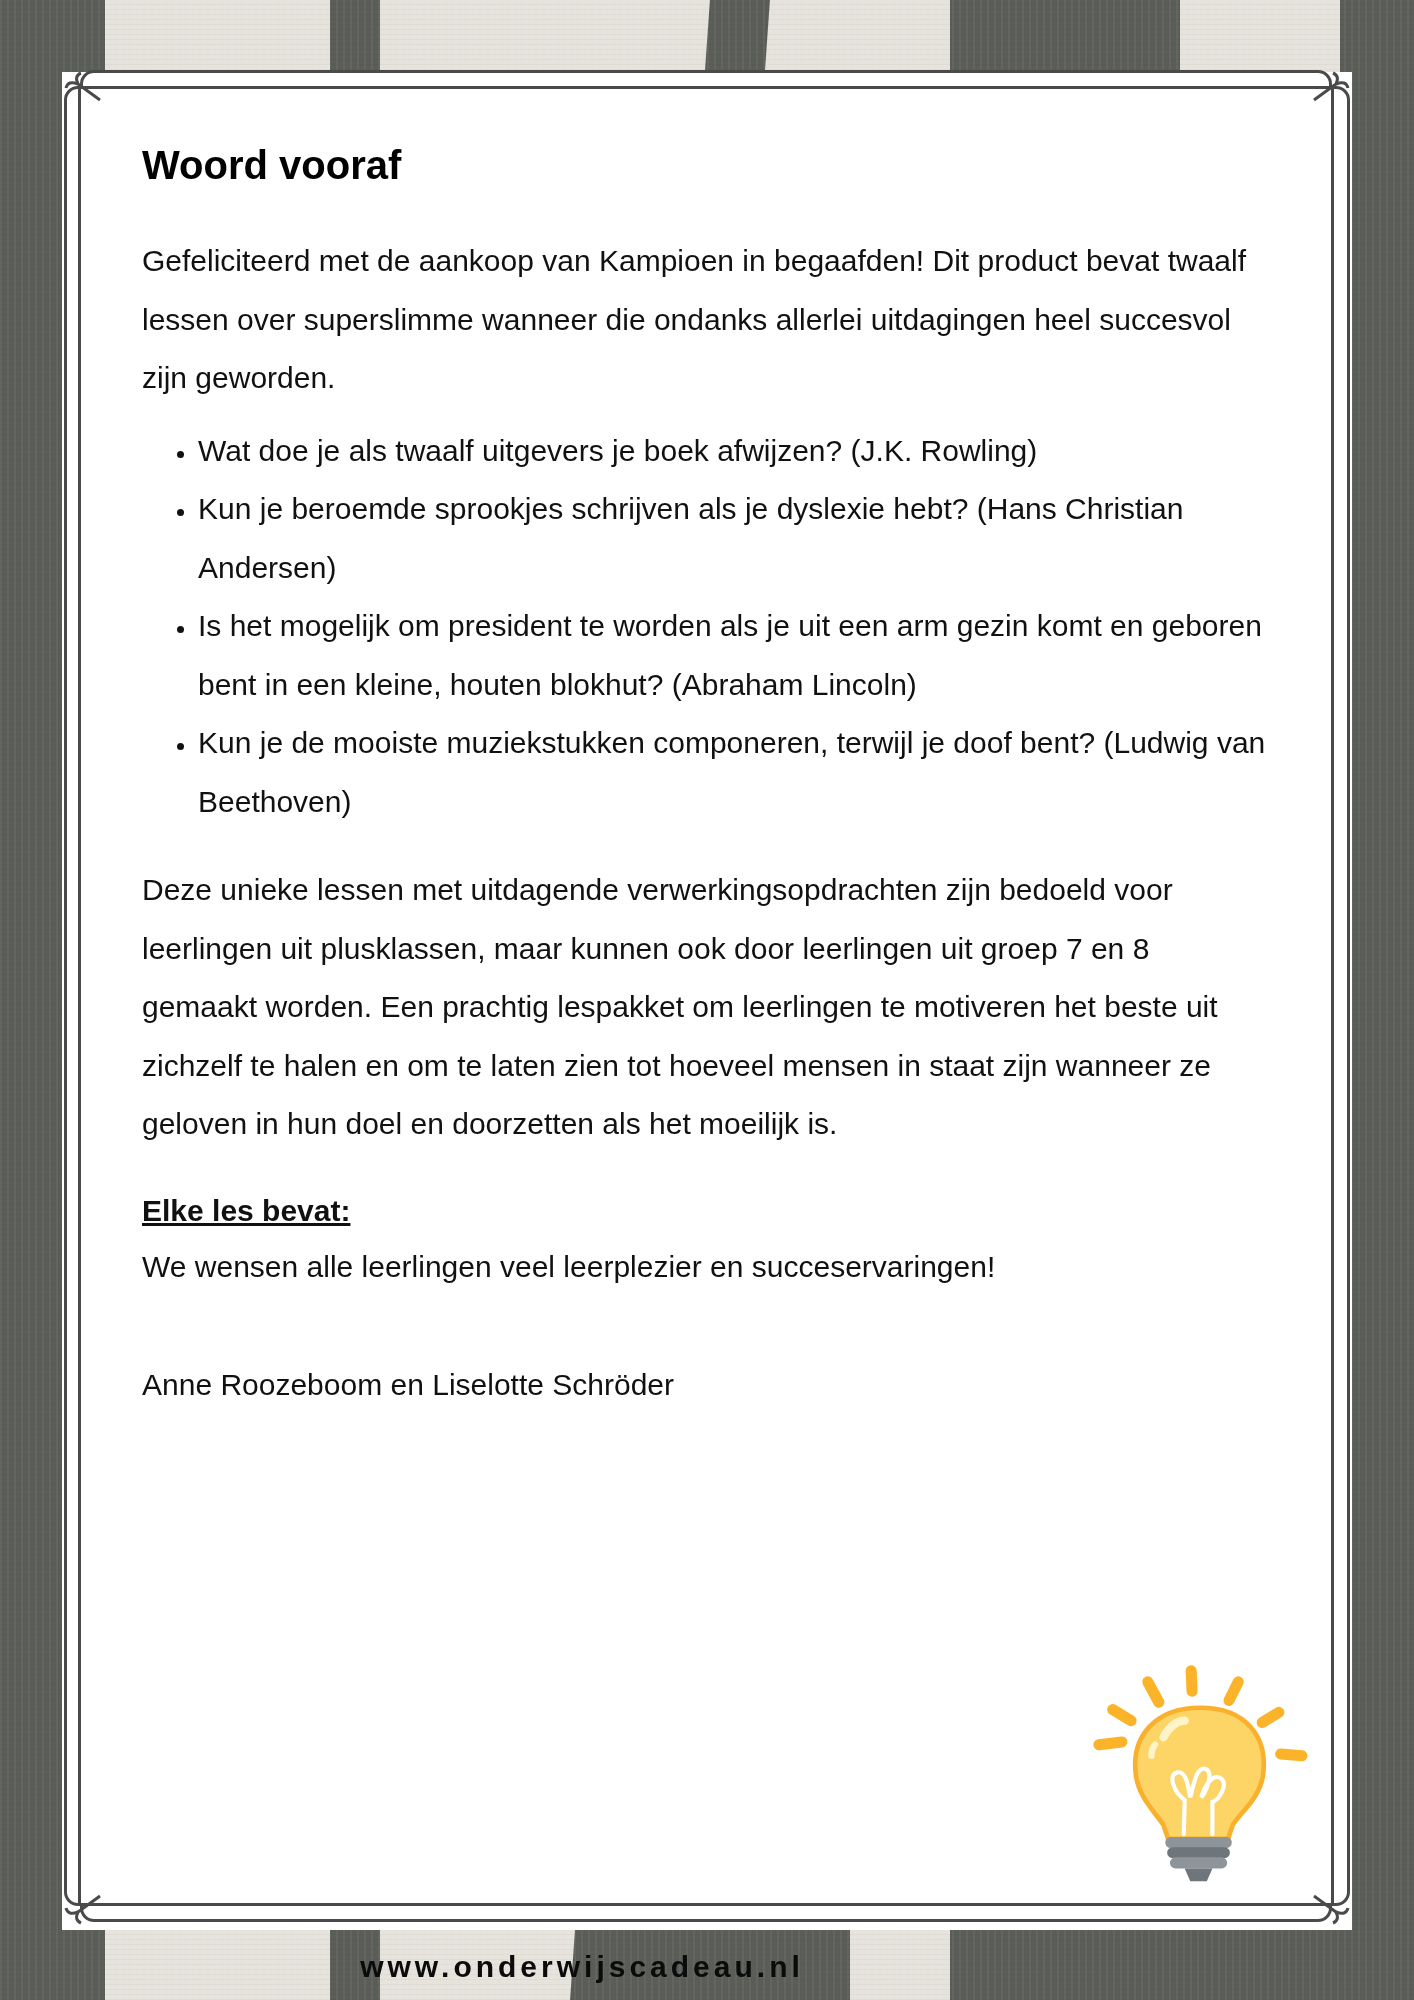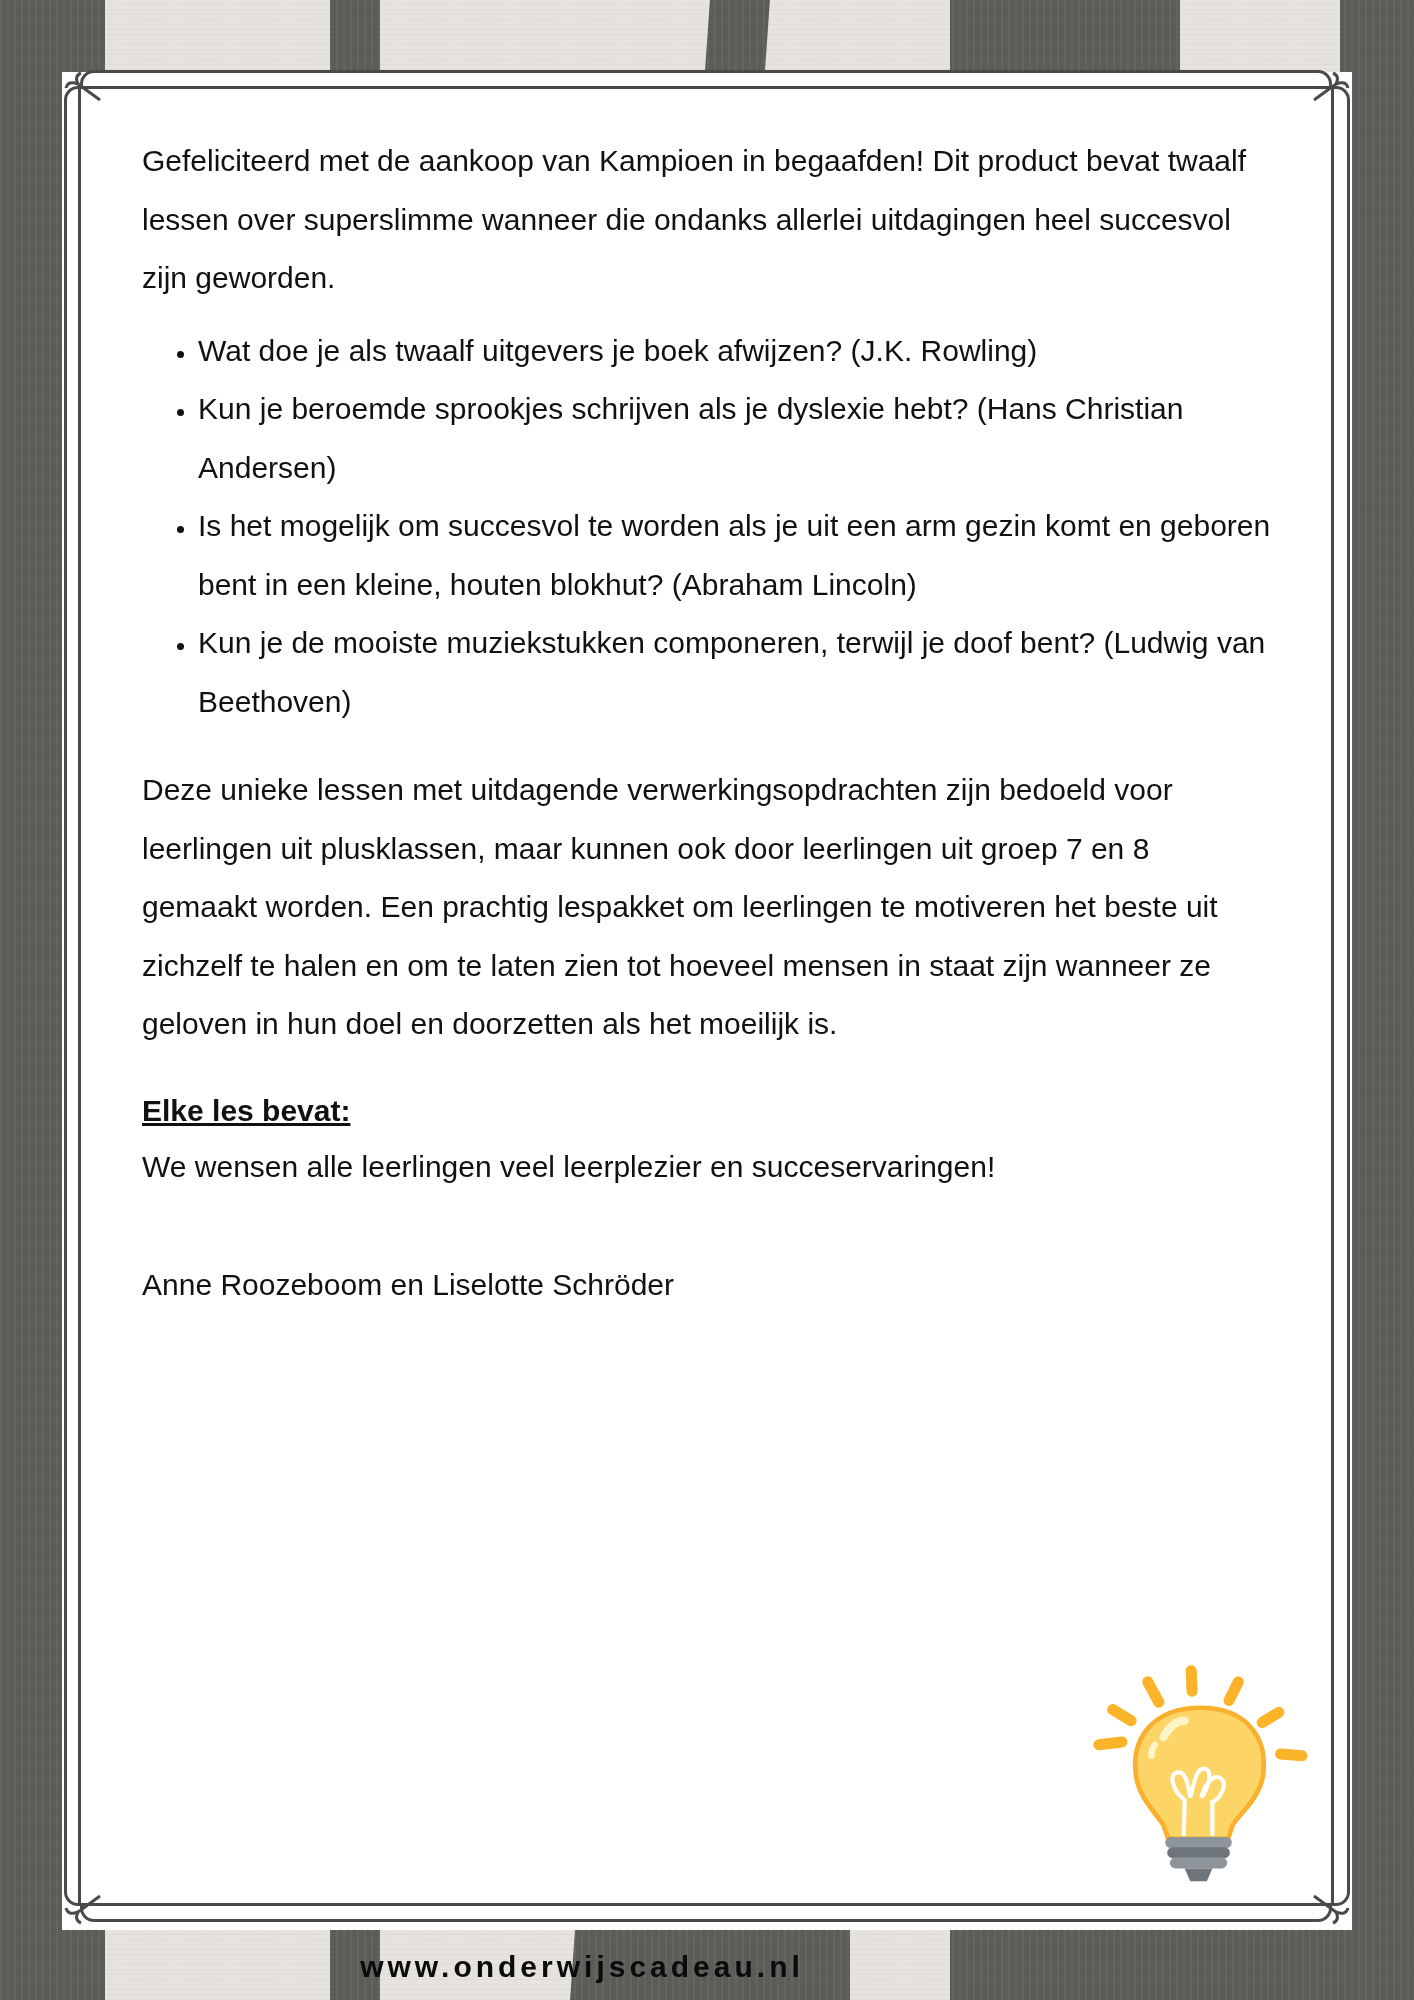--- a/index.html
+++ b/index.html
@@ -102,27 +102,28 @@
 <svg class="corner" style="left:64px;top:1886px" viewBox="0 0 40 40">
   <path d="M17 37 Q10 34 14 26 L36 10" fill="none" stroke="#4a4a4a" stroke-width="3"></path>
   <path d="M2 22 Q4 30 14 26" fill="none" stroke="#4a4a4a" stroke-width="3"></path>
 </svg>
 <svg class="corner" style="left:1310px;top:1886px" viewBox="0 0 40 40">
   <path d="M23 37 Q30 34 26 26 L4 10" fill="none" stroke="#4a4a4a" stroke-width="3"></path>
   <path d="M38 22 Q36 30 26 26" fill="none" stroke="#4a4a4a" stroke-width="3"></path>
 </svg>
 
 <div class="content">
+  <h1>Woord vooraf</h1>
 
   <p class="p-block">Gefeliciteerd met de aankoop van Kampioen in begaafden! Dit product bevat twaalf lessen over superslimme wanneer die ondanks allerlei uitdagingen heel succesvol zijn geworden.</p>
 
   <ul class="list1">
     <li><span>Wat doe je als twaalf uitgevers je boek afwijzen? (</span><b>J.K. Rowling</b><span>)</span></li>
     <li><span>Kun je beroemde sprookjes schrijven als je dyslexie hebt? (</span><b>Hans Christian Andersen</b><span>)</span></li>
-    <li><span>Is het mogelijk om succesvol te worden als je uit een arm gezin komt en geboren bent in een kleine, houten blokhut? (</span><b>Abraham Lincoln</b><span>)</span></li>
+    <li><span>Is het mogelijk om president te worden als je uit een arm gezin komt en geboren bent in een kleine, houten blokhut? (</span><b>Abraham Lincoln</b><span>)</span></li>
     <li><span>Kun je de mooiste muziekstukken componeren, terwijl je doof bent? (</span><b>Ludwig van Beethoven</b><span>)</span></li>
   </ul>
 
   <p>Deze unieke lessen met uitdagende verwerkingsopdrachten zijn bedoeld voor leerlingen uit plusklassen, maar kunnen ook door leerlingen uit groep 7 en 8 gemaakt worden. Een prachtig lespakket om leerlingen te motiveren het beste uit zichzelf te halen en om te laten zien tot hoeveel mensen in staat zijn wanneer ze geloven in hun doel en doorzetten als het moeilijk is.</p>
 
   <p class="sub-heading">Elke les bevat:</p>
 
   <p class="closing">We wensen alle leerlingen veel leerplezier en succeservaringen!</p>
   <p class="signature">Anne Roozeboom en Liselotte Schröder</p>
 </div>

